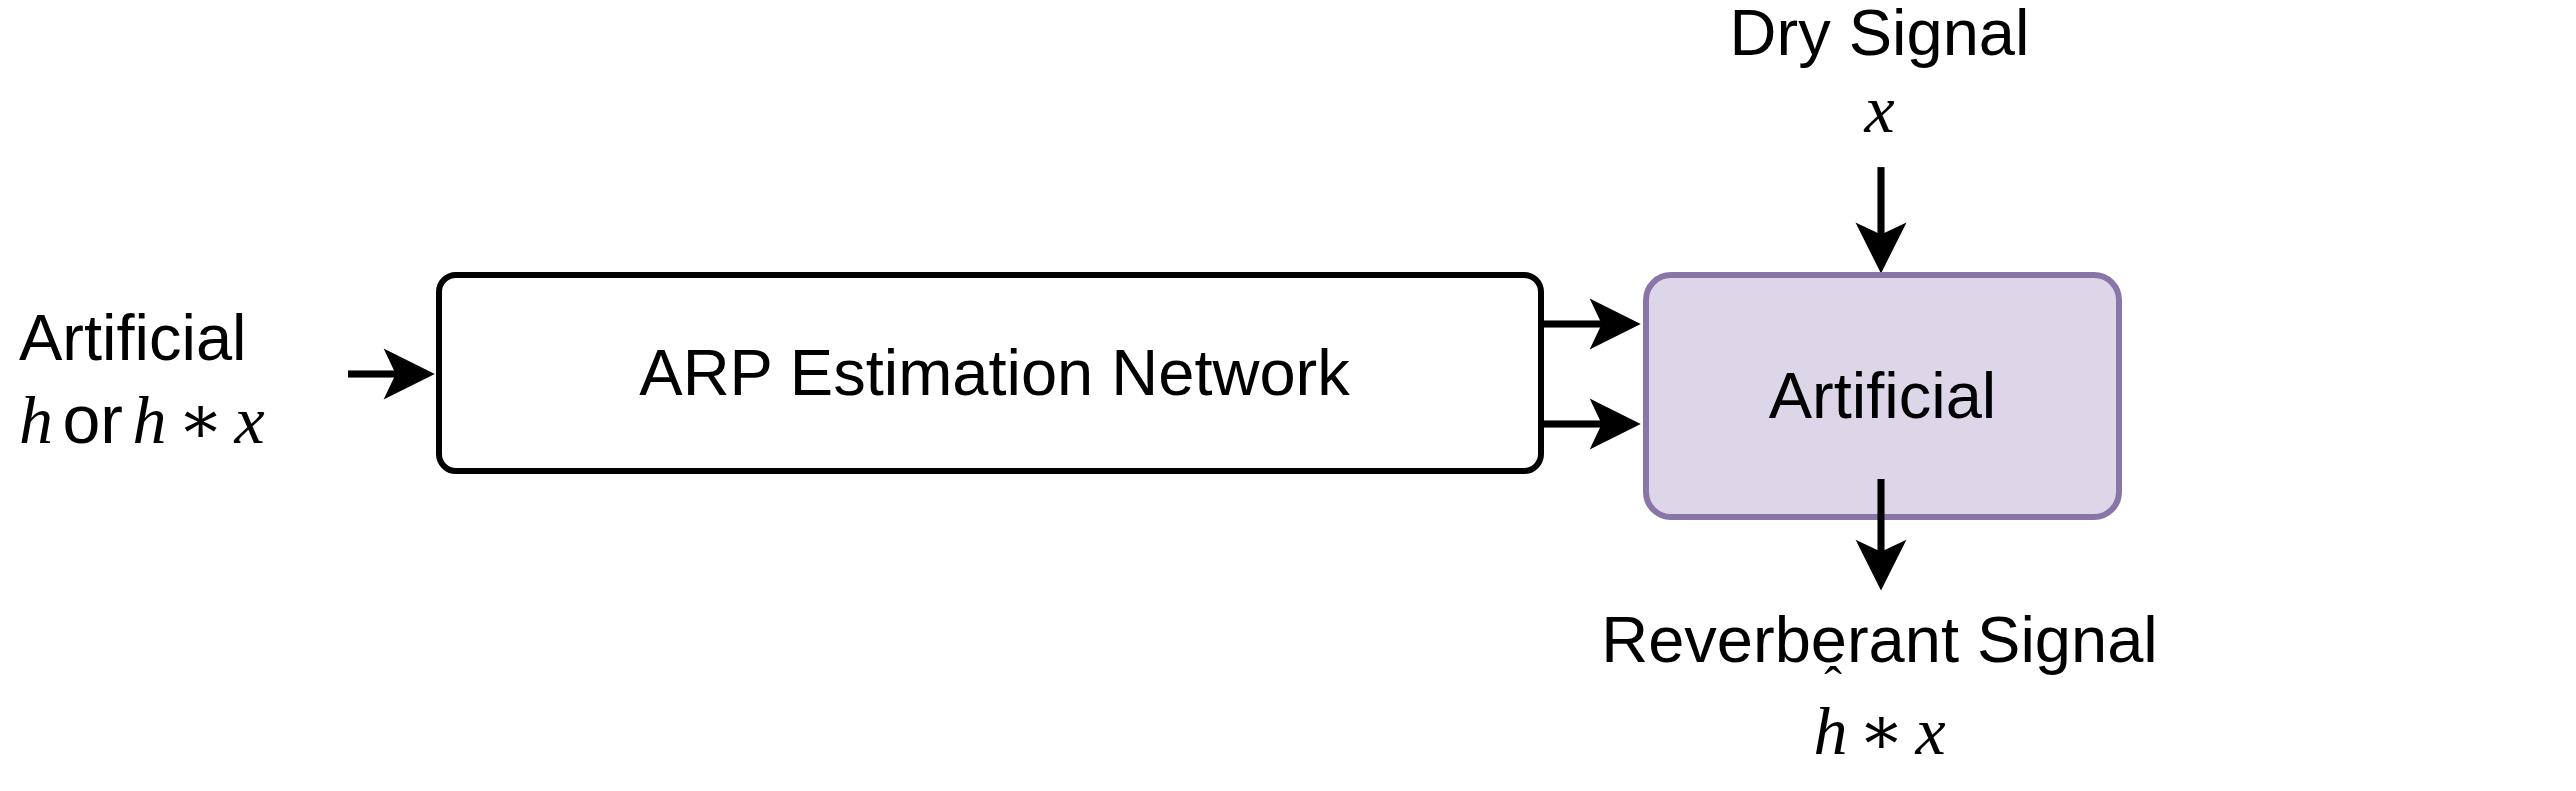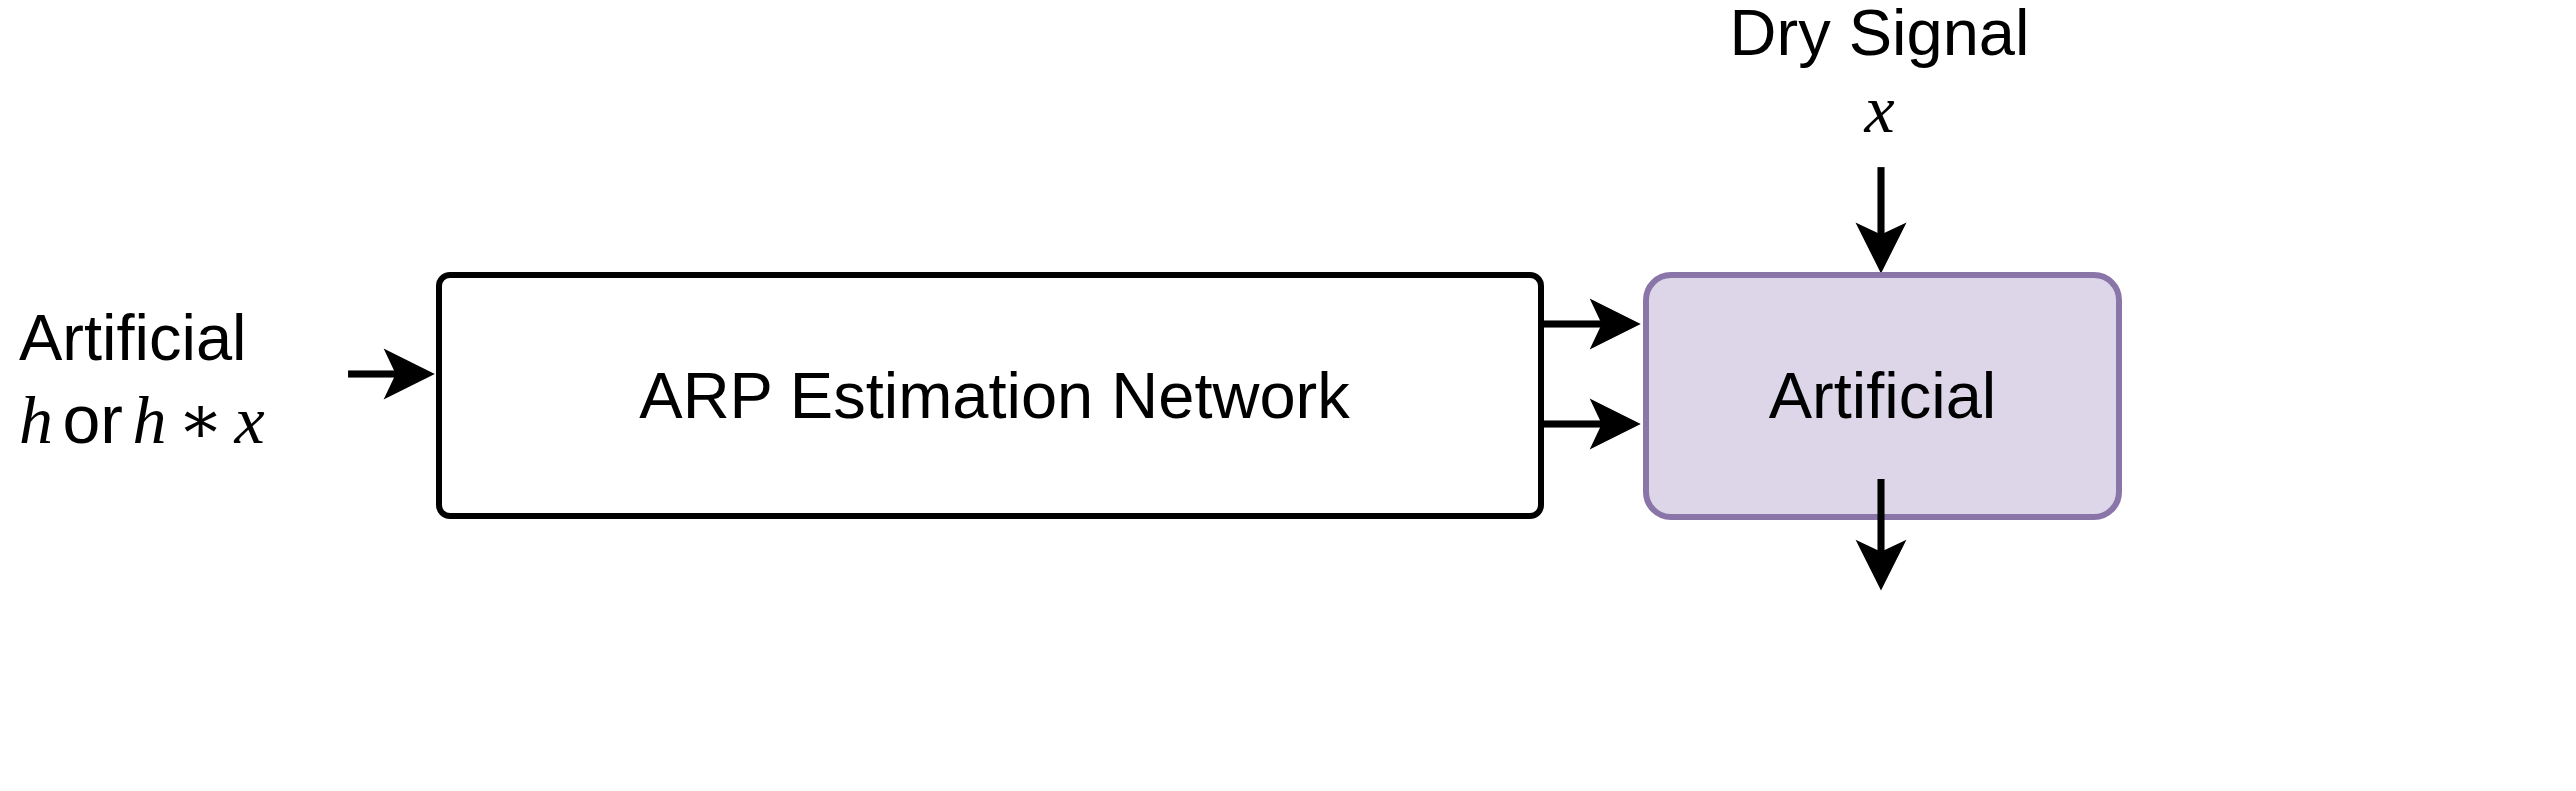--- a/index.html
+++ b/index.html
@@ -61,24 +61,24 @@
     justify-content: center;
     text-align: center;
   }
   .node .node-line {
     font-size: 65px;
     line-height: 84px;
     white-space: nowrap;
   }
   .arp-box {
     left: 436px; top: 272px;
-    width: 1108px; height: 247px;
+    width: 1108px; height: 202px;
     background: var(--arp-fill, #ffffff);
     border: 6.4px solid var(--arp-border, #000000);
-    border-radius: 14px;
+    border-radius: 20px;
     padding-left: 9px;
   }
   .reverb-box {
     left: 1643px; top: 272px;
     width: 479px; height: 248px;
     background: var(--reverb-fill, #DDD6E8);
     border: 6.4px solid var(--reverb-border, #8A75A9);
     border-radius: 28px;
   }
 
@@ -133,15 +133,19 @@
 
   <div class="node reverb-box">
     <div class="node-line">Artificial</div>
   </div>
 
   <svg class="arrow" style="left:1842px; top:479px;" width="78" height="113" viewBox="0 0 110 160">
     <rect class="ink" x="50" y="0" width="10" height="108"></rect>
     <polygon class="ink" points="55,158 19,86 55,103 91,86"></polygon>
   </svg>
 
+  <div class="abs centered out-block">
+    <div class="lbl-line">Reverberant Signal</div>
+    <div class="math-line"><span class="hat-wrap"><span class="hat">ˆ</span><span>h</span></span><span class="ast">∗</span><span>x</span></div>
+  </div>
 
 </div>
 
 
 </body></html>

